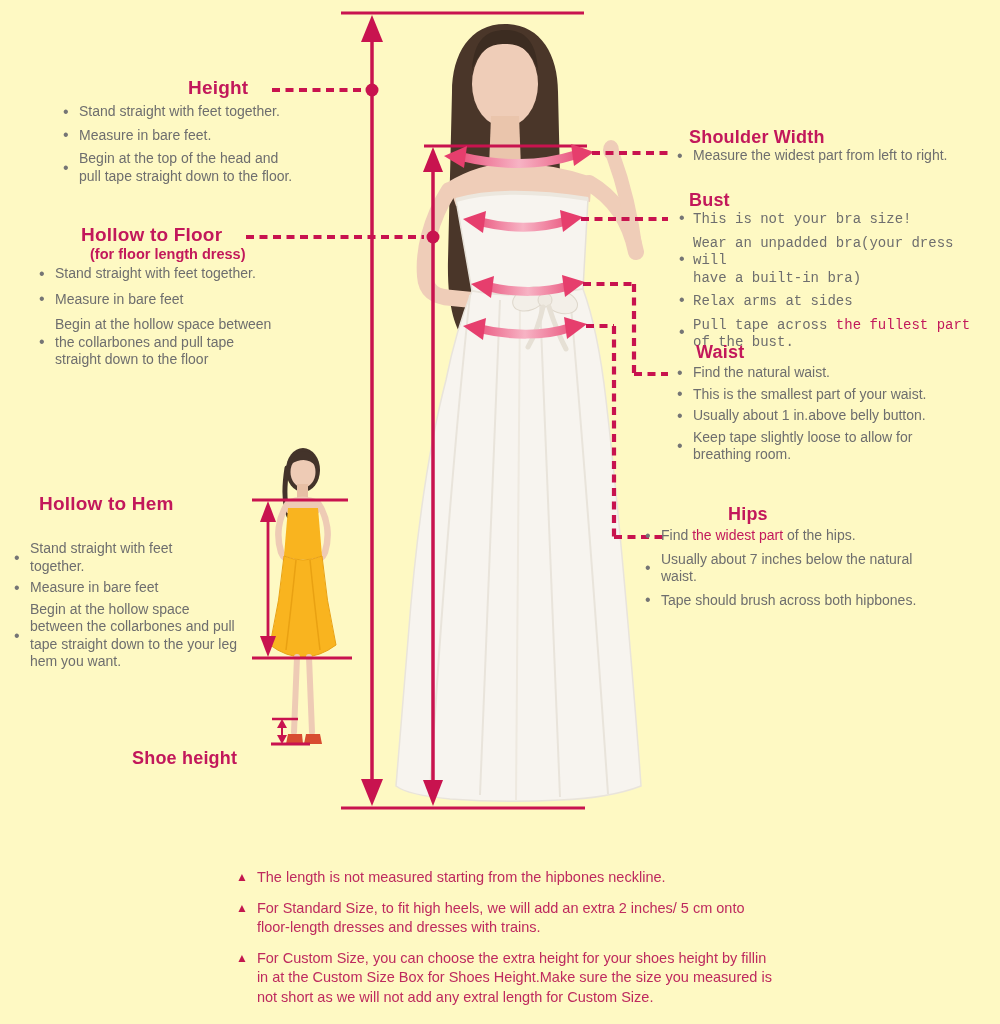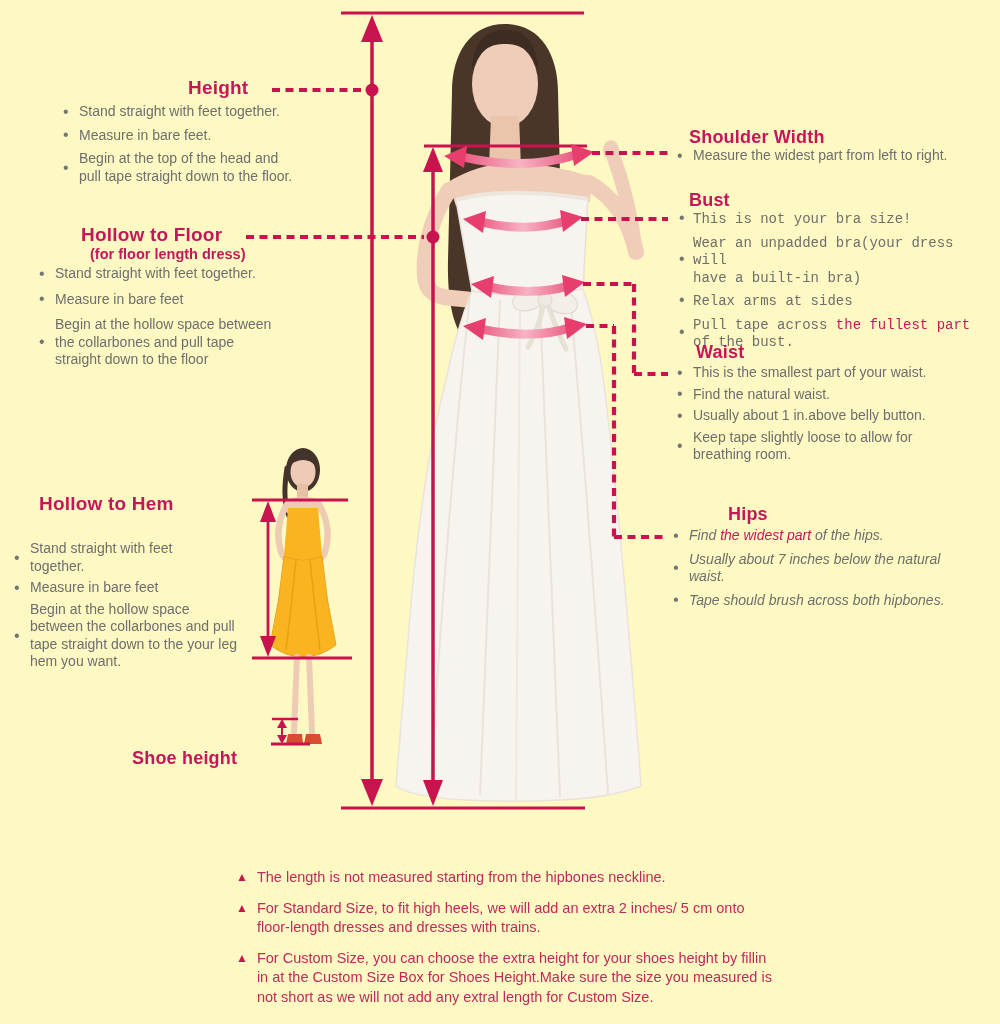--- a/index.html
+++ b/index.html
@@ -213,29 +213,29 @@
   <ul class="blist abs" style="left:676px;top:211px;width:318px;font-family:Liberation Mono, monospace;">
     <li>This is not your bra size!</li>
     <li>Wear an unpadded bra(your dress will
 have a built-in bra)</li>
     <li>Relax arms at sides</li>
     <li><span>Pull tape across </span><span class="hl">the fullest part</span><span> of the bust.</span></li>
   </ul>
 
   <div class="abs title sm" style="left:696px;top:342px;">Waist</div>
   <ul class="blist abs tight" style="left:676px;top:364px;width:314px;">
+    <li>Find the natural waist.</li>
     <li>This is the smallest part of your waist.</li>
-    <li>Find the natural waist.</li>
     <li>Usually about 1 in.above belly button.</li>
     <li>Keep tape slightly loose to allow for
 breathing room.</li>
   </ul>
 
   <div class="abs title sm" style="left:728px;top:504px;">Hips</div>
-  <ul class="blist abs" style="left:672px;top:527px;width:320px;font-style:italic;">
+  <ul class="blist abs" style="left:644px;top:527px;width:320px;">
     <li><span>Find </span><span class="hl">the widest part</span><span> of the hips.</span></li>
     <li>Usually about 7 inches below the natural
 waist.</li>
     <li>Tape should brush across both hipbones.</li>
   </ul>
 
   <div class="notes abs" style="left:236px;top:868px;width:660px;">
     <div class="note">
       <span class="tri">▲</span>
       <div class="ntext">The length is not measured starting from the hipbones neckline.</div>

